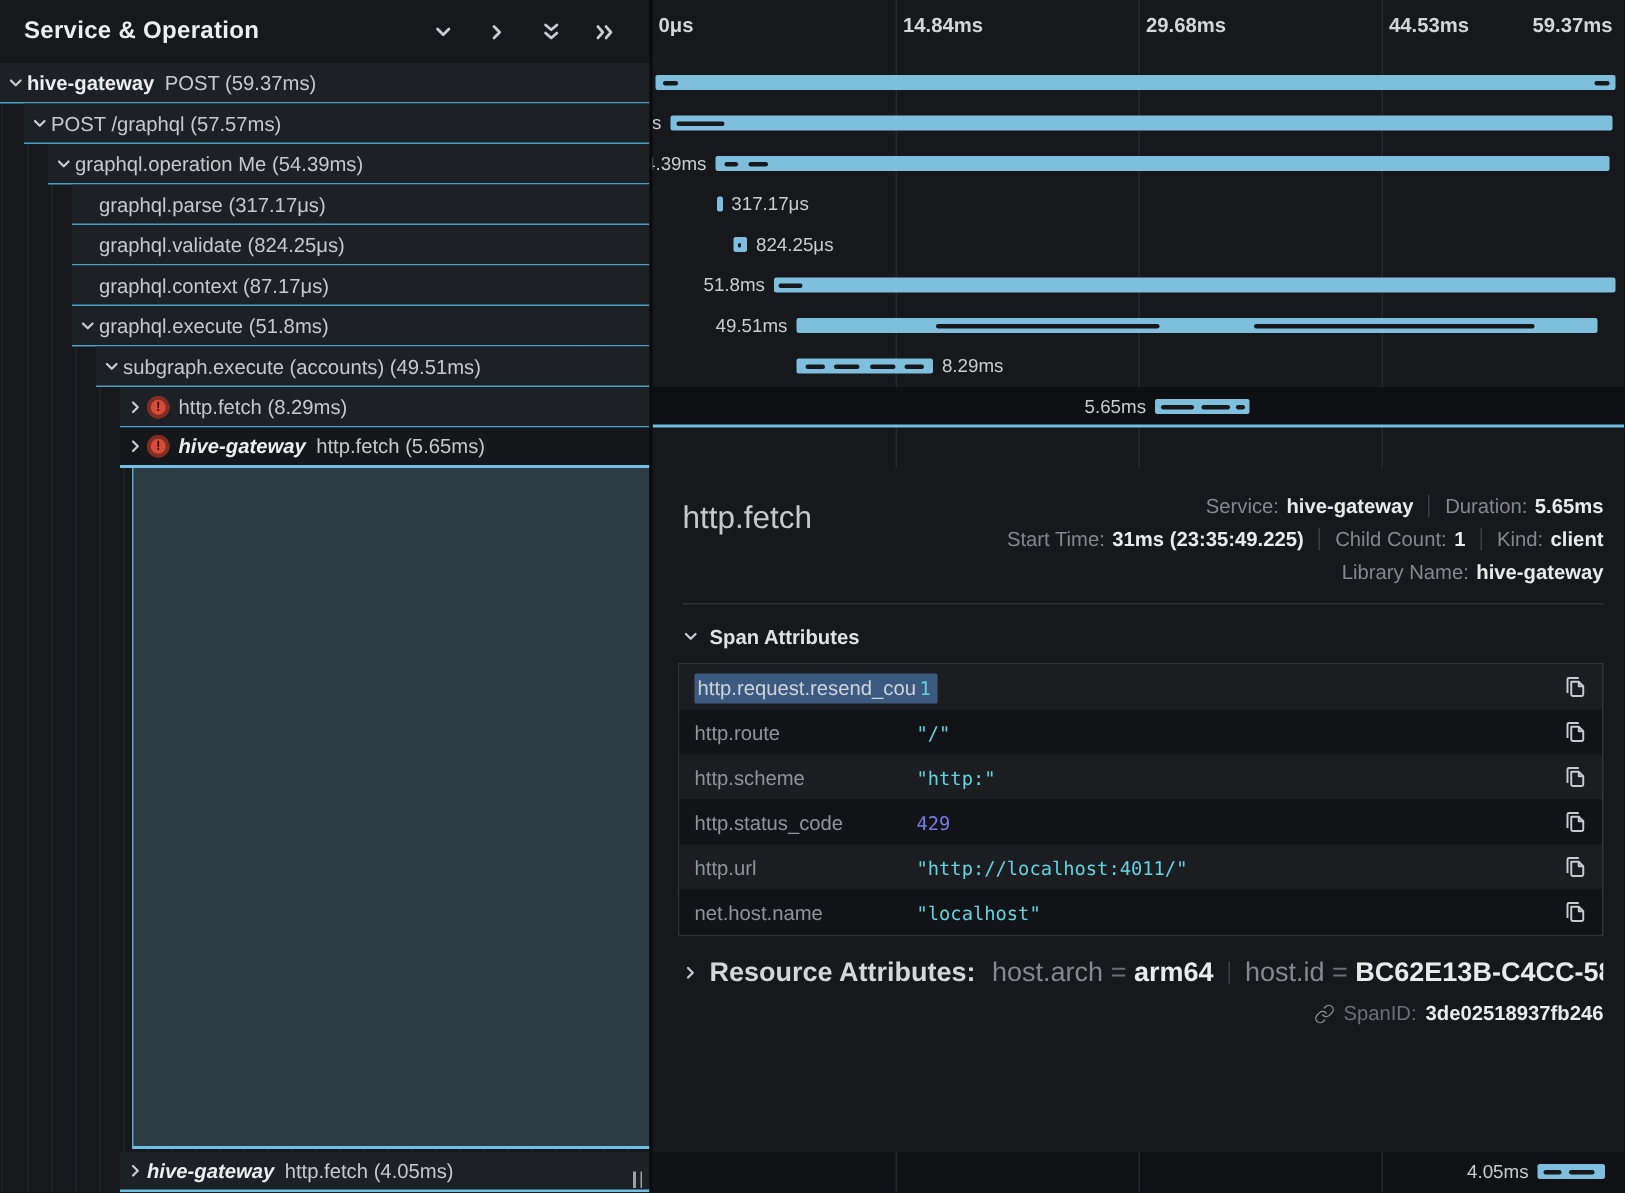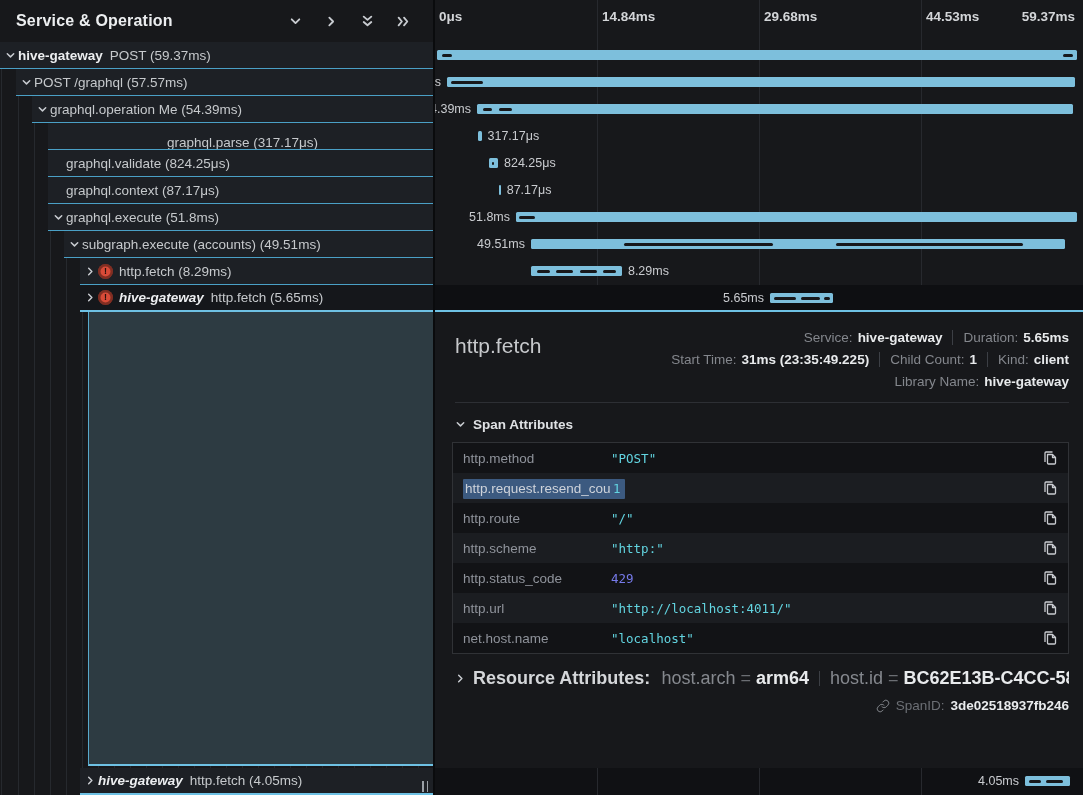--- a/index.html
+++ b/index.html
@@ -153,21 +153,21 @@
           <div class="tree-row-content" style="margin-left: 32px;">
             <span class="tree-chev">
               <svg width="11" height="11" viewBox="0 0 12 12">
                 <polyline points="2.5,4 6,7.5 9.5,4"></polyline>
               </svg>
             </span>
             <span class="tree-label">graphql.operation Me (54.39ms)</span>
           </div>
         </div>
         <div class="tree-row">
-          <div class="tree-row-content" style="margin-left: 48px; flex-direction: column;">
+          <div class="tree-row-content" style="margin-left: 48px;">
             <span class="tree-chev"></span>
             <span class="tree-label">graphql.parse (317.17μs)</span>
           </div>
         </div>
         <div class="tree-row">
           <div class="tree-row-content" style="margin-left: 48px;">
             <span class="tree-chev"></span>
             <span class="tree-label">graphql.validate (824.25μs)</span>
           </div>
         </div>
@@ -272,24 +272,20 @@
           <span class="bar-label" style="right: calc(93.52% + 6px);">54.39ms</span>
         </div>
         <div class="tl-row">
           <div class="bar" style="left: 6.64%; width: 0.54%;"></div>
           <span class="bar-label" style="left: calc(7.18% + 6px);">317.17μs</span>
         </div>
         <div class="tl-row">
           <div class="bar" style="left: 8.33%; width: 1.39%;"></div>
           <div class="bar-dash" style="left: 8.87%; width: 0.31%; top: 11.5px;"></div>
           <span class="bar-label" style="left: calc(9.72% + 6px);">824.25μs</span>
-        </div>
-        <div class="tl-row">
-          <div class="bar" style="left: 9.88%; width: 0.26%;"></div>
-          <span class="bar-label" style="left: calc(10.14% + 6px);">87.17μs</span>
         </div>
         <div class="tl-row">
           <div class="bar" style="left: 12.5%; width: 86.57%;"></div>
           <div class="bar-dash" style="left: 12.96%; width: 2.47%; top: 11.5px;"></div>
           <span class="bar-label" style="right: calc(87.5% + 6px);">51.8ms</span>
         </div>
         <div class="tl-row">
           <div class="bar" style="left: 14.81%; width: 82.41%;"></div>
           <div class="bar-dash" style="left: 29.17%; width: 22.99%; top: 11.5px;"></div>
           <div class="bar-dash" style="left: 61.88%; width: 28.86%; top: 11.5px;"></div>
@@ -340,31 +336,20 @@
           </div>
       </div>
       <hr class="detail-hr">
       <div class="section-head">
         <svg width="11" height="11" viewBox="0 0 12 12">
             <polyline points="2.5,4 6,7.5 9.5,4"></polyline>
           </svg>
         <span class="section-title">Span Attributes</span>
       </div>
       <div class="attr-table" id="attr-table">
-          <div class="attr-row even">
-            <div class="attr-key">http.method</div>
-            <div class="attr-value">"POST"</div>
-            <span class="copy-btn">
-              <svg width="14" height="16" viewBox="0 0 14 16">
-                <path d="M4.5 4.5 v8.5 a1 1 0 0 0 1 1 h6 a1 1 0 0 0 1-1 V7.5 l-3-3 z"></path>
-                <path d="M9.5 4.5 V7.5 h3"></path>
-                <path d="M9.5 2 H3 a1 1 0 0 0-1 1 v9"></path>
-              </svg>
-            </span>
-          </div>
           <div class="attr-row odd">
             <div class="attr-key"><span class="hl">http.request.resend_count</span></div>
             <div class="attr-value"><span class="hl">1</span></div>
             <span class="copy-btn">
               <svg width="14" height="16" viewBox="0 0 14 16">
                 <path d="M4.5 4.5 v8.5 a1 1 0 0 0 1 1 h6 a1 1 0 0 0 1-1 V7.5 l-3-3 z"></path>
                 <path d="M9.5 4.5 V7.5 h3"></path>
                 <path d="M9.5 2 H3 a1 1 0 0 0-1 1 v9"></path>
               </svg>
             </span>

